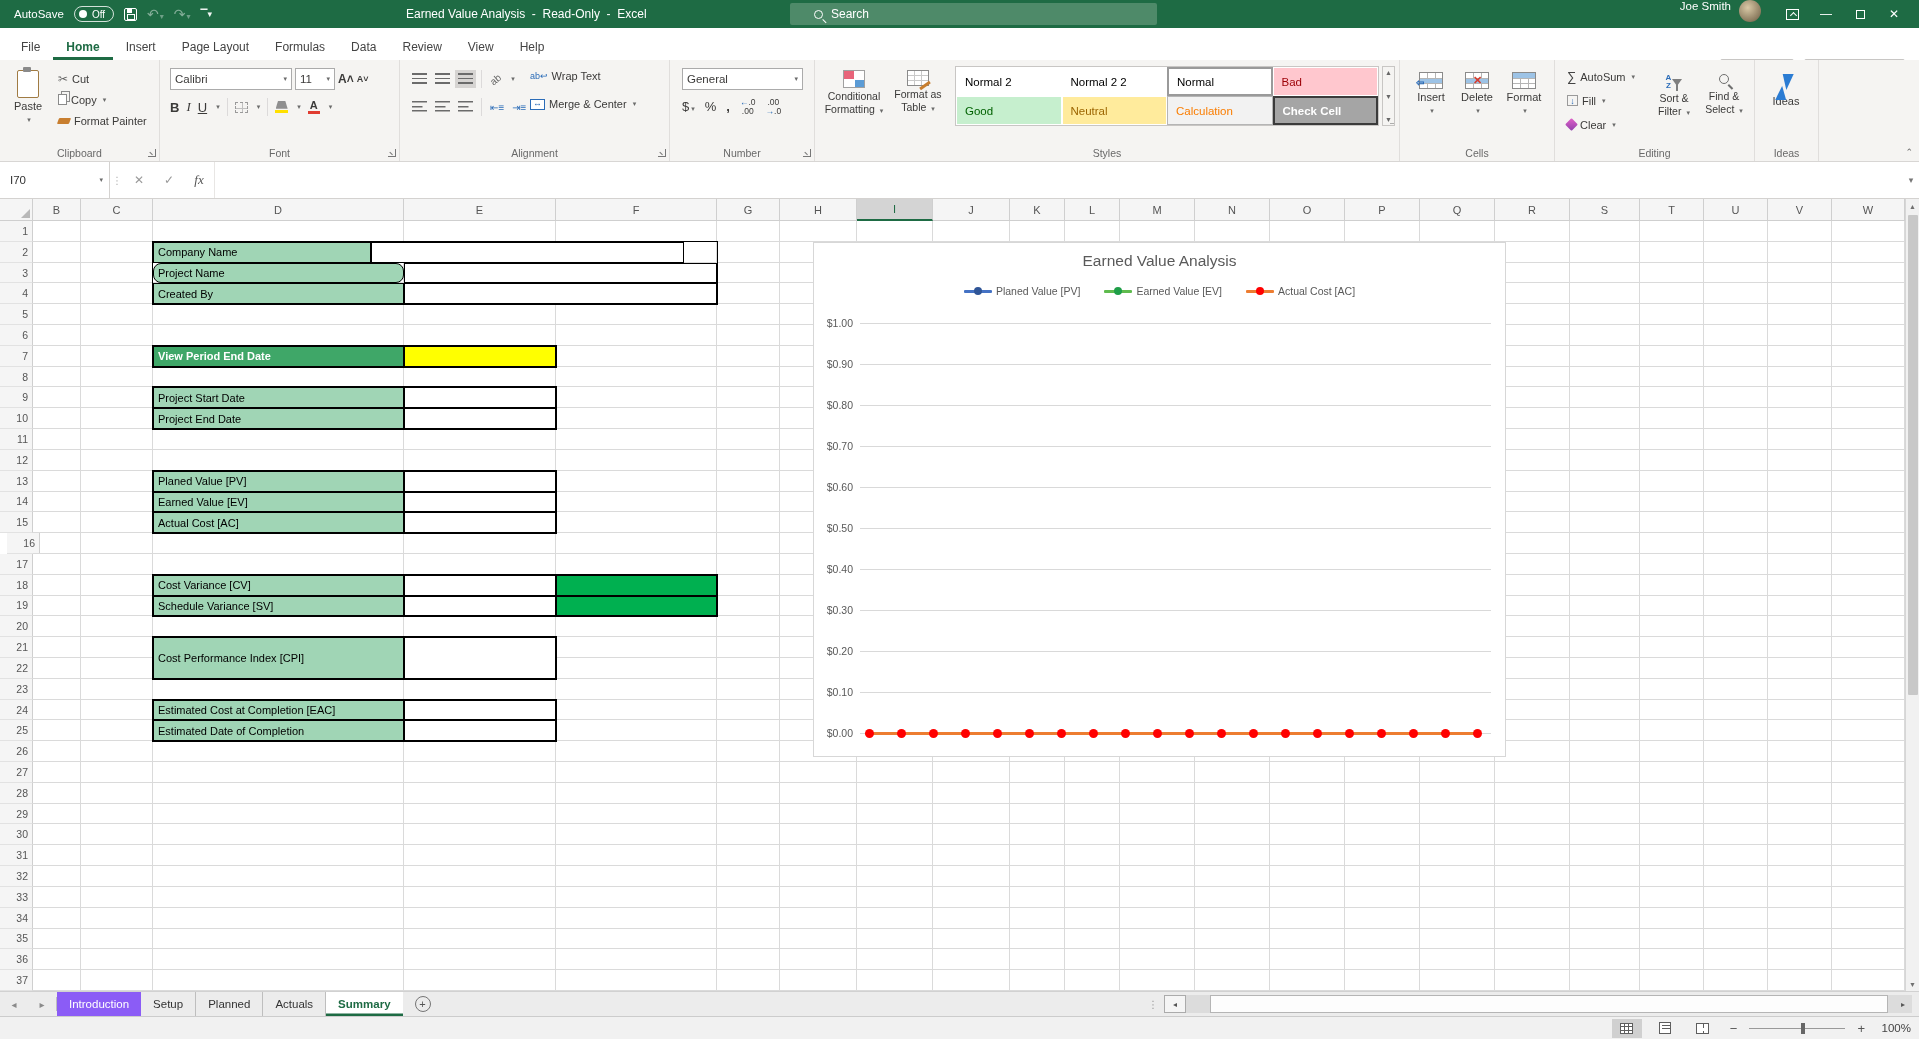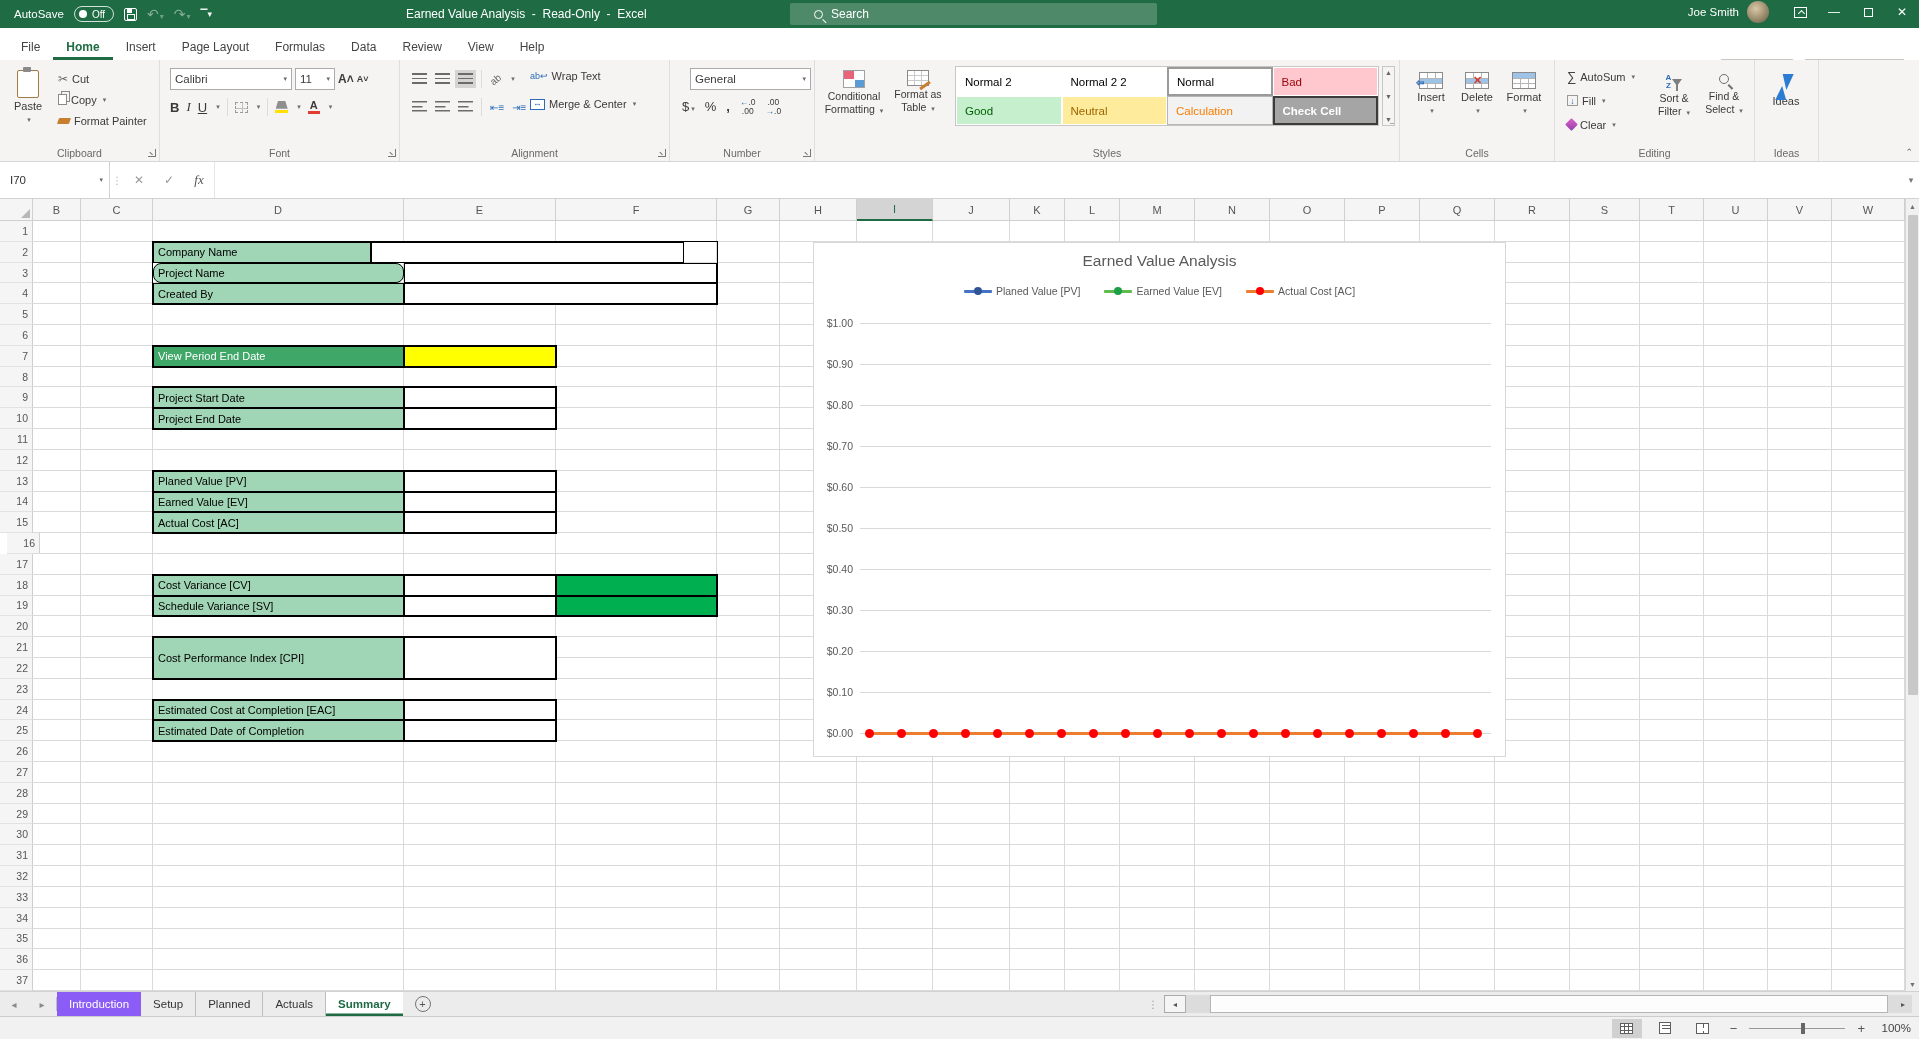--- a/index.html
+++ b/index.html
@@ -19,21 +19,21 @@
   .save-ic::before{content:"";position:absolute;left:2px;top:0;width:5px;height:4px;background:#fff;}
   .save-ic::after{content:"";position:absolute;left:2px;bottom:0;width:6px;height:4px;border:1px solid #fff;}
   .undo-redo{opacity:.45;font-size:14px;}
   .dd-white{font-size:8px;opacity:.8;margin-left:1px;}
   #tb-title{position:absolute;left:406px;top:0;height:28px;display:flex;align-items:center;
             font-size:12px;color:#fff;white-space:pre;}
   #tb-search{position:absolute;left:790px;top:3px;width:367px;height:22px;background:#4E8A69;border-radius:2px;
              display:flex;align-items:center;gap:8px;padding-left:24px;color:#fff;font-size:12px;}
   .mag{width:9px;height:9px;border:1.4px solid #fff;border-radius:50%;position:relative;}
   .mag::after{content:"";position:absolute;left:8px;top:8px;width:5px;height:1.4px;background:#fff;transform:rotate(45deg);transform-origin:0 0;}
-  #tb-right{position:absolute;right:0;top:0;height:24px;display:flex;align-items:center;}
+  #tb-right{position:absolute;right:8px;top:0;height:24px;display:flex;align-items:flex-start;}
   #user-name{font-size:11.5px;margin-right:8px;}
   #avatar{width:22px;height:22px;border-radius:50%;background:radial-gradient(circle at 40% 35%,#d9c9a6,#8a7a5e 70%,#5e5340);margin-right:14px;}
   .win-btn{width:34px;height:28px;display:flex;align-items:center;justify-content:center;color:#fff;font-size:12px;}
   .rdo-ic{width:13px;height:11px;border:1px solid #fff;position:relative;}
   .rdo-ic::after{content:"";position:absolute;left:4px;top:3px;width:4px;height:4px;border-left:1px solid #fff;border-top:1px solid #fff;transform:rotate(45deg);}
   .restore-ic{width:9px;height:9px;border:1px solid #fff;position:relative;background:#1E6B44;}
   .restore-ic::before{content:"";position:absolute;left:2px;top:-3px;width:9px;height:9px;border:1px solid #fff;z-index:-1;}
 
   
   #menubar{position:absolute;left:0;top:28px;width:1919px;height:32px;background:#fff;display:flex;align-items:flex-end;}
@@ -160,21 +160,21 @@
   .rhdr{position:absolute;left:0;width:33px;background:#F5F5F5;border-right:1px solid #CFCFCF;border-bottom:1px solid #E2E2E2;
         display:flex;align-items:center;justify-content:flex-end;padding-right:4px;font-size:10.5px;color:#555;}
   .vline{position:absolute;width:1px;background:#DADADA;}
   .hline{position:absolute;height:1px;background:#DADADA;}
 
   
   .blk{position:absolute;border:1px solid #000;display:flex;flex-direction:column;}
   .blkrow{display:flex;flex:1;}
   .cell{border:1px solid #000;display:flex;align-items:center;padding:0 4px;font-size:11px;color:#000;overflow:hidden;white-space:nowrap;}
   .cell.lab{background:#A0D5B5;}
-  .cell.period{background:#3FA768;color:#fff;font-weight:normal;}
+  .cell.period{background:#3FA768;color:#fff;font-weight:bold;}
   .cell.val{background:#fff;}
   .cell.yellow{background:#FFFF00;}
   .cell.green{background:#00B050;}
 
   
   #chart{position:absolute;left:813px;top:242px;width:693px;height:515px;background:#fff;border:1px solid #D7D7D7;}
   #chart-title{position:absolute;left:0;top:9px;width:100%;text-align:center;font-size:15.5px;color:#5A5A5A;}
   #chart-legend{position:absolute;left:0;top:42px;width:100%;display:flex;justify-content:center;gap:24px;align-items:center;}
   .leg-item{display:flex;align-items:center;gap:4px;font-size:10.5px;color:#595959;}
   .leg-line{width:28px;height:3px;position:relative;border-radius:1px;}
@@ -375,21 +375,21 @@
       <div class="wrap-lab" style="position:absolute;left:130px;top:38px">
         <span class="merge-ic"></span>
         <span>Merge &amp; Center</span>
         <span class="dd">▾</span>
       </div>
       <div class="glabel">Alignment</div>
       <span class="launcher"></span>
     </div>
 
     <div class="rgroup" style="width:145px">
-      <span class="combo" style="position:absolute;left:20px;top:8px;width:121px">
+      <span class="combo" style="position:absolute;left:12px;top:8px;width:121px">
         <span>General</span>
           <span class="dd">▾</span>
       </span>
       <div class="num-row2">
         <span>$<span class="dd">▾</span></span>
         <span>%</span>
         <span class="bld">,</span>
         <span class="dec"><b>←</b>.0<br>.00</span>
         <span class="dec">.00<br><b>→</b>.0</span>
       </div>

